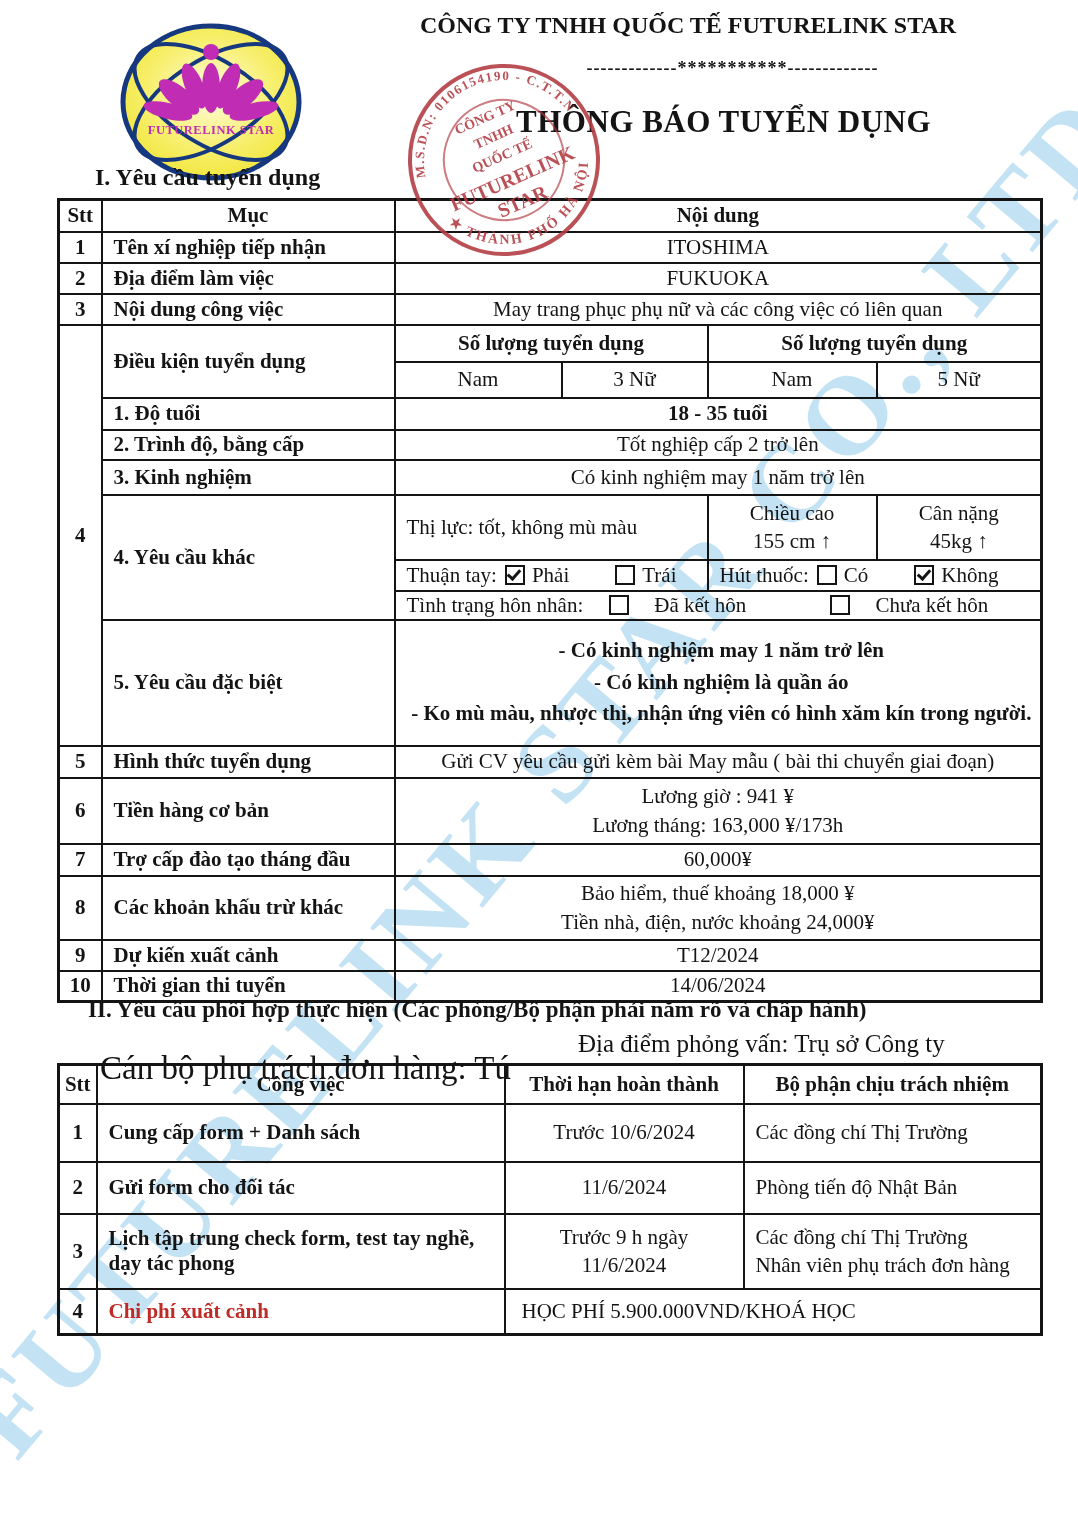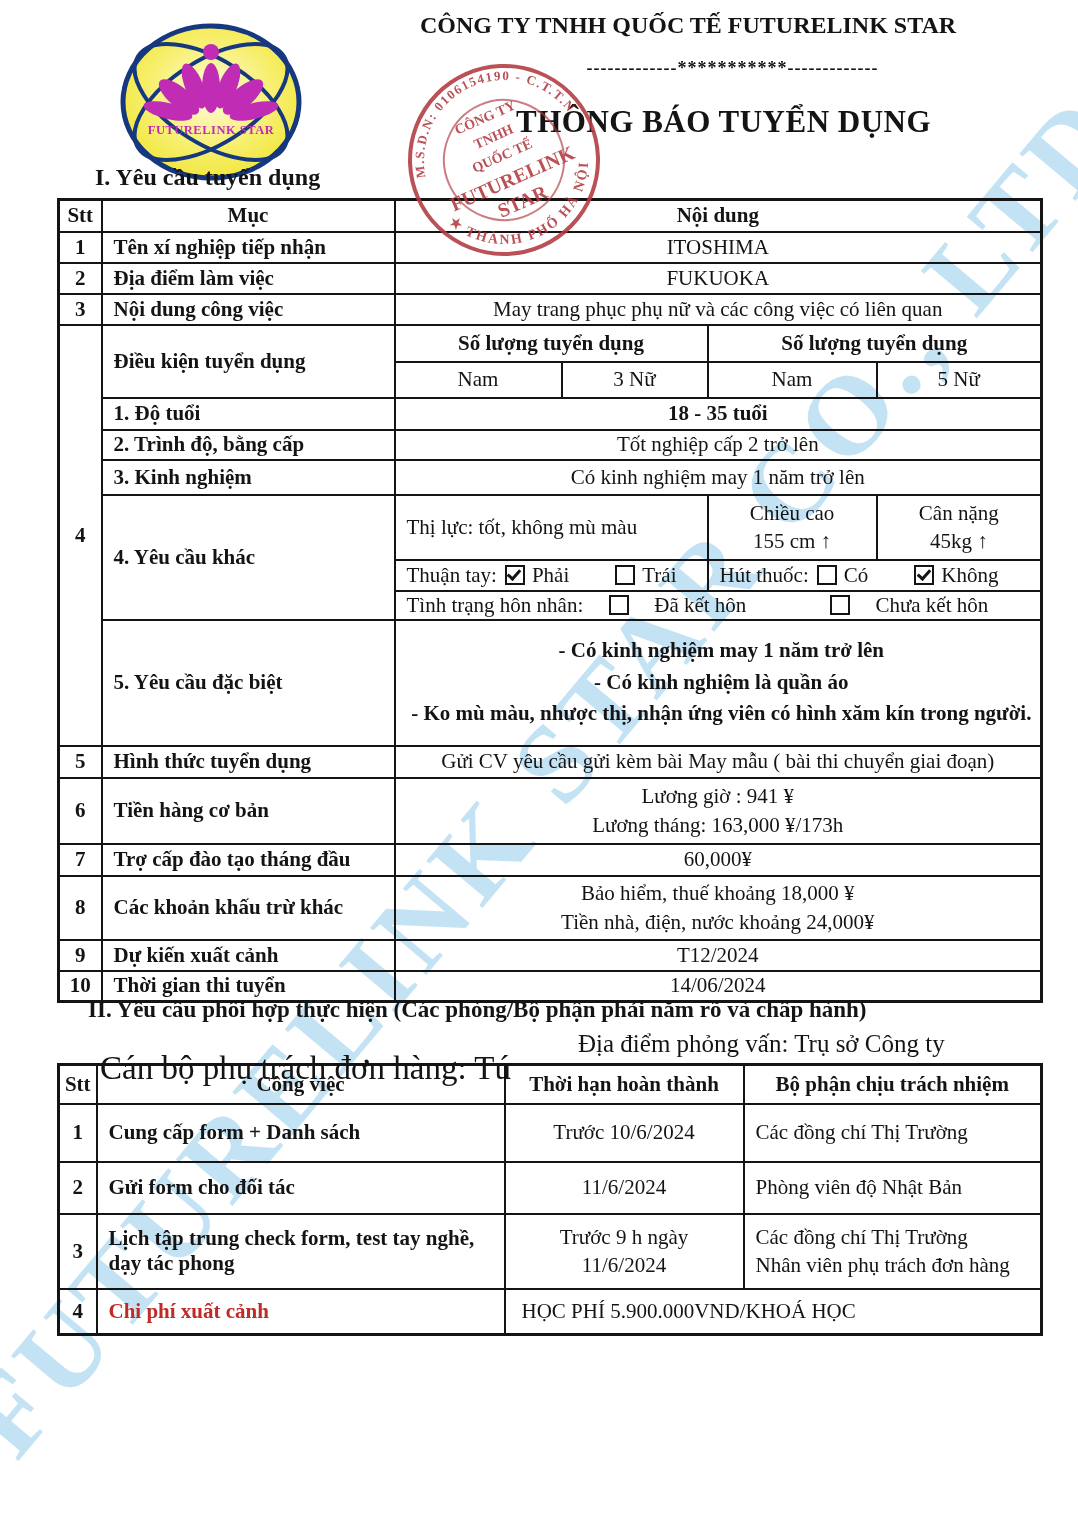--- a/index.html
+++ b/index.html
@@ -248,21 +248,21 @@
     <tr style="height:58px">
       <td class="b">1</td>
       <td class="b l">Cung cấp form + Danh sách</td>
       <td>Trước 10/6/2024</td>
       <td class="l">Các đồng chí Thị Trường</td>
     </tr>
     <tr style="height:52px">
       <td class="b">2</td>
       <td class="b l">Gửi form cho đối tác</td>
       <td>11/6/2024</td>
-      <td class="l">Phòng viên độ Nhật Bản</td>
+      <td class="l">Phòng tiến độ Nhật Bản</td>
     </tr>
     <tr style="height:75px">
       <td class="b">3</td>
       <td class="b l">Lịch tập trung check form, test tay nghề, dạy tác phong</td>
       <td class="sm-lines">
         <div>Trước 9 h ngày</div>
         <div>11/6/2024</div>
       </td>
       <td class="l sm-lines">
         <div>Các đồng chí Thị Trường</div>

